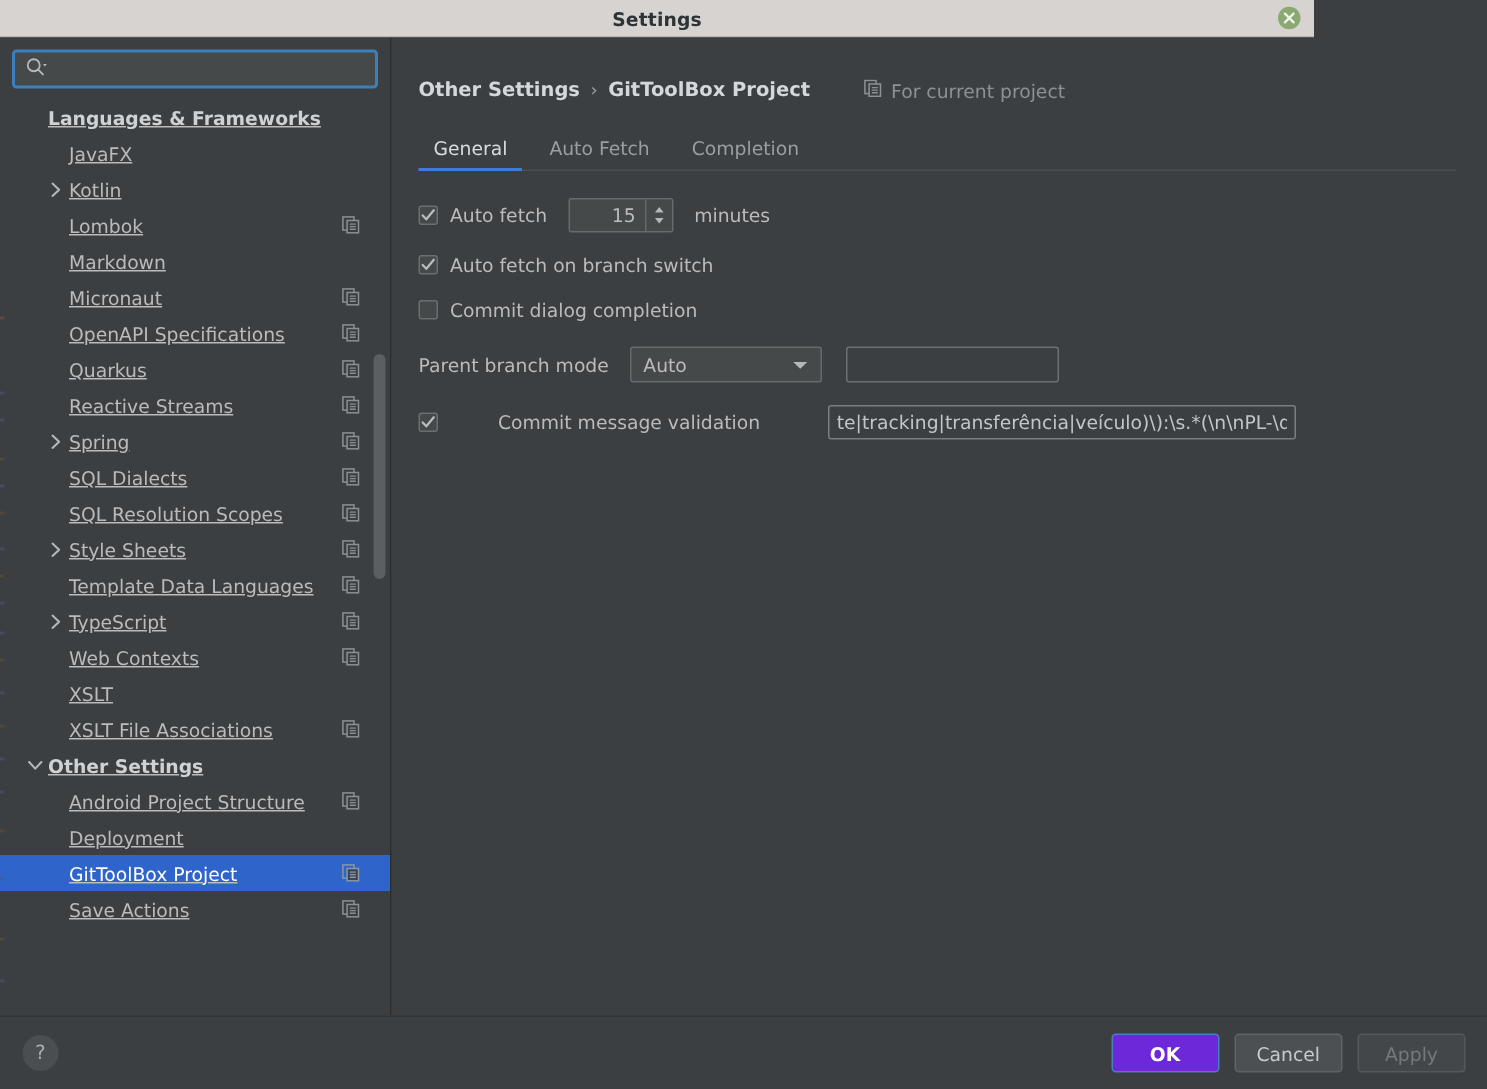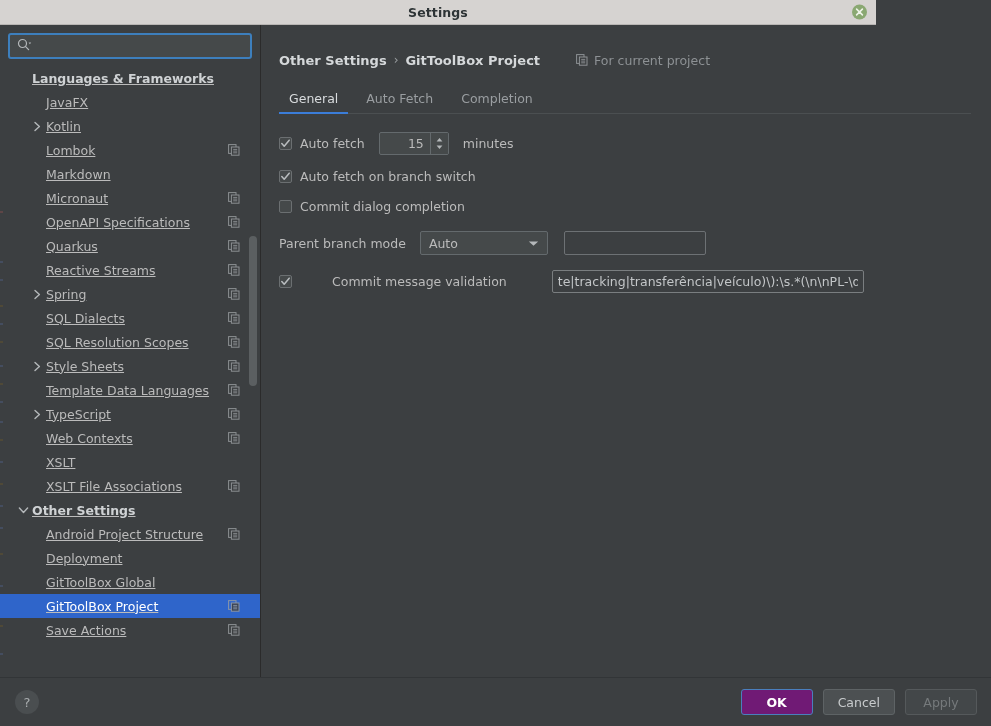--- a/index.html
+++ b/index.html
@@ -136,21 +136,21 @@
     padding: 26px 20px 0 18px;
     min-width: 0;
   }
   .breadcrumb {
     display: flex; align-items: center;
     font-size: 13px; font-weight: bold; color: #d5d8da;
     height: 18px;
   }
   .crumb-sep { margin: 0 7px; font-weight: normal; color: #9a9ea1; font-size: 12px; }
   .scope-note {
-    display: flex; align-items: center;
+    display: flex; align-items: flex-start;
     margin-left: 36px; color: #8d9194; font-weight: normal; font-size: 12.5px;
   }
   .scope-note .ic { margin-right: 6px; display:flex; }
 
   .tabs {
     position: relative;
     display: flex; align-items: flex-end;
     margin-top: 18px;
     height: 27px;
     border-bottom: 1px solid #4b4f51;
@@ -271,21 +271,21 @@
     min-width: 72px; height: 26px;
     border-radius: 3px;
     border: 1px solid #5e6365;
     background: #4c5052;
     color: #c8cbcd;
     font-family: inherit; font-size: 12.5px;
     display: flex; align-items: center; justify-content: center;
     cursor: pointer;
     padding: 0 14px;
   }
-  .btn.primary { background: #701a75; border-color: #4a7fbd; color: #ffffff; font-weight: bold; }
+  .btn.primary { background: #6d28d9; border-color: #4a7fbd; color: #ffffff; font-weight: bold; }
   .btn.disabled { color: #75797b; border-color: #55595b; background: #434749; cursor: default; }
 </style>
 </head>
 <body>
 
 <div class="titlebar">
   <span class="titlebar-title">Settings</span>
   <div class="close-btn">
     <svg width="9" height="9" viewBox="0 0 9 9" aria-hidden="true">
       <path d="M1.6 1.6 L7.4 7.4 M7.4 1.6 L1.6 7.4" stroke="#eef3e8" stroke-width="1.6" stroke-linecap="round"></path>
@@ -549,31 +549,20 @@
               <svg width="12" height="12" viewBox="0 0 12 12">
                 <rect x="0.6" y="0.6" width="7.4" height="8.8" fill="none" stroke="#9a9ea1" stroke-width="1"></rect>
                 <rect x="3.4" y="3" width="7.6" height="8.2" fill="#3c3f41" stroke="#9a9ea1" stroke-width="1"></rect>
                 <path d="M5.2 5.4h4M5.2 7.1h4M5.2 8.8h4" stroke="#9a9ea1" stroke-width="0.9"></path>
               </svg>
             </span>
           </div>
           <div class="tree-row">
             <span class="tree-arrow indent-1"></span>
             <span class="tree-label">Deployment</span>
-            <span class="tree-scope-icon hidden">
-              <svg width="12" height="12" viewBox="0 0 12 12">
-                <rect x="0.6" y="0.6" width="7.4" height="8.8" fill="none" stroke="#9a9ea1" stroke-width="1"></rect>
-                <rect x="3.4" y="3" width="7.6" height="8.2" fill="#3c3f41" stroke="#9a9ea1" stroke-width="1"></rect>
-                <path d="M5.2 5.4h4M5.2 7.1h4M5.2 8.8h4" stroke="#9a9ea1" stroke-width="0.9"></path>
-              </svg>
-            </span>
-          </div>
-          <div class="tree-row">
-            <span class="tree-arrow indent-1"></span>
-            <span class="tree-label">GitToolBox Global</span>
             <span class="tree-scope-icon hidden">
               <svg width="12" height="12" viewBox="0 0 12 12">
                 <rect x="0.6" y="0.6" width="7.4" height="8.8" fill="none" stroke="#9a9ea1" stroke-width="1"></rect>
                 <rect x="3.4" y="3" width="7.6" height="8.2" fill="#3c3f41" stroke="#9a9ea1" stroke-width="1"></rect>
                 <path d="M5.2 5.4h4M5.2 7.1h4M5.2 8.8h4" stroke="#9a9ea1" stroke-width="0.9"></path>
               </svg>
             </span>
           </div>
           <div class="tree-row selected">
             <span class="tree-arrow indent-1"></span>

